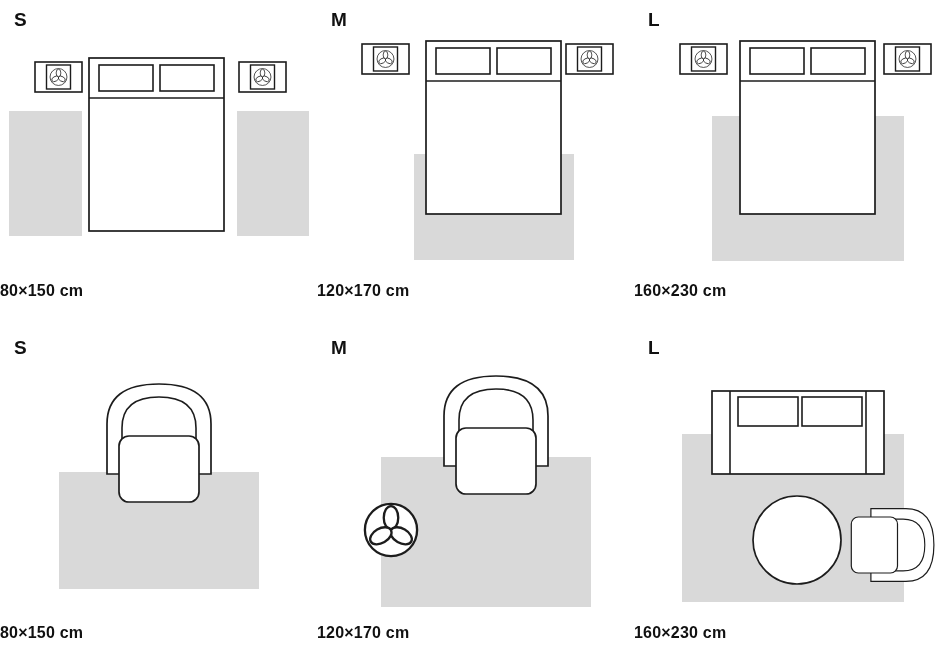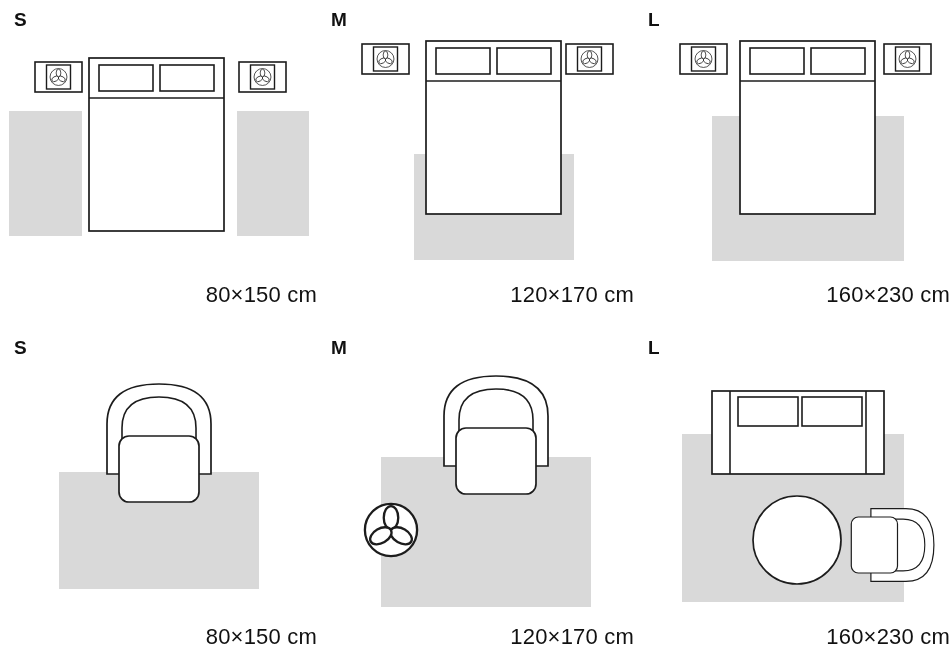--- a/index.html
+++ b/index.html
@@ -12,24 +12,25 @@
     font-weight: 700;
     font-size: 19px;
     line-height: 24px;
     padding: 8px 0 0 14px;
     height: 24px;
     letter-spacing: 0.3px;
   }
   .row-bottom .size-letter { padding-top: 18px; }
   .scene { display: block; margin: 4px auto 0 auto; }
   .size-dim {
-    text-align: right;
-    font-size: 22px;
+    text-align: left;
+    font-size: 16px;
     margin-top: 16px;
     letter-spacing: 0.2px;
+    font-weight: bold;
   }
   .row-bottom .size-dim { margin-top: 10px; }
   .rug { stroke: none; }
 </style>
 </head>
 <body>
 
 <svg width="0" height="0" style="position:absolute" aria-hidden="true">
   <defs>
     <g id="leaves">

